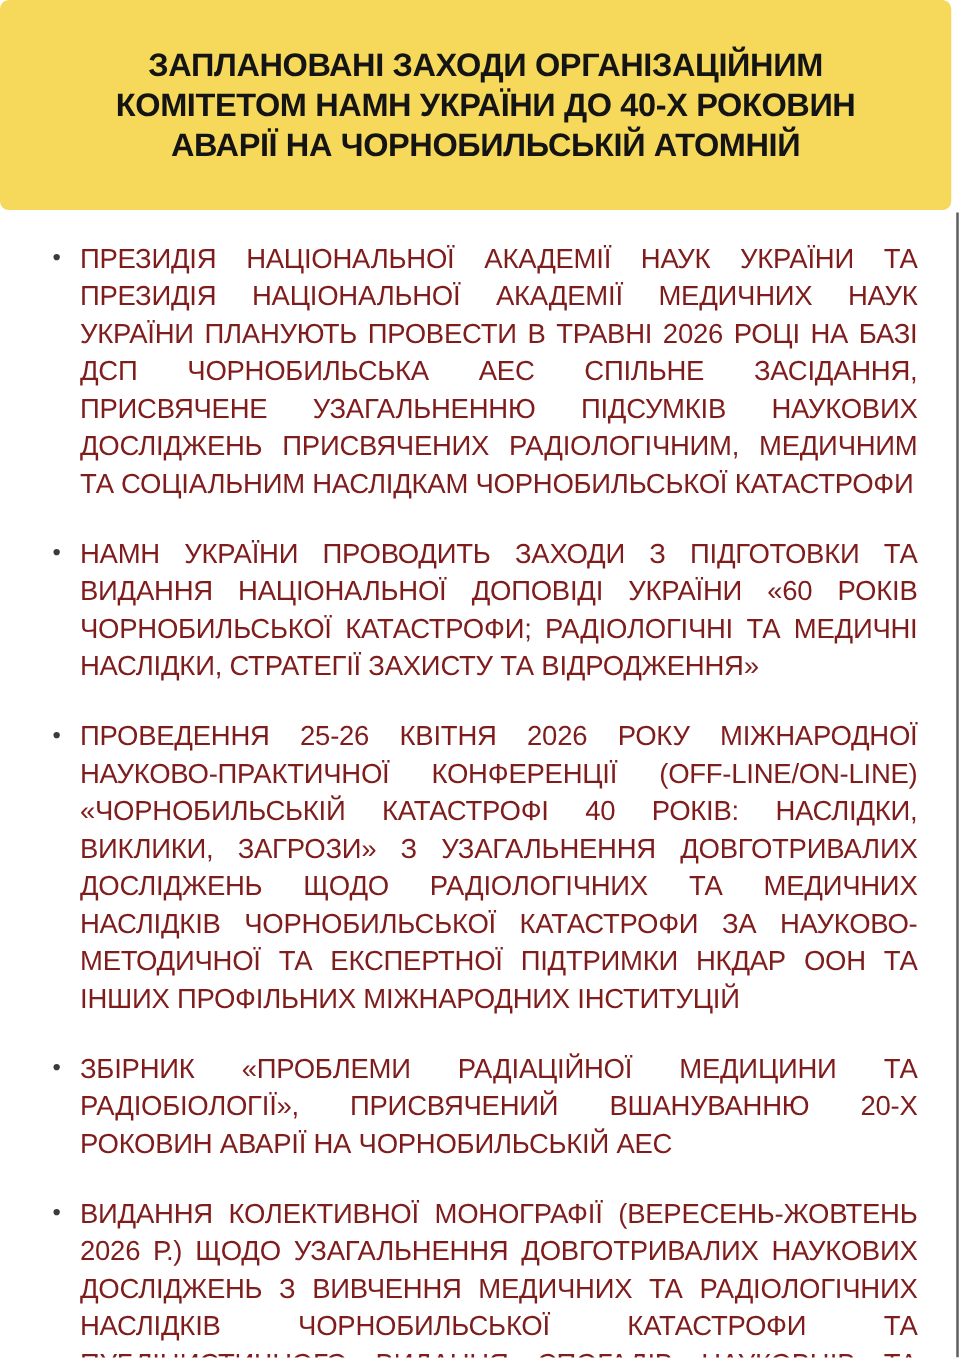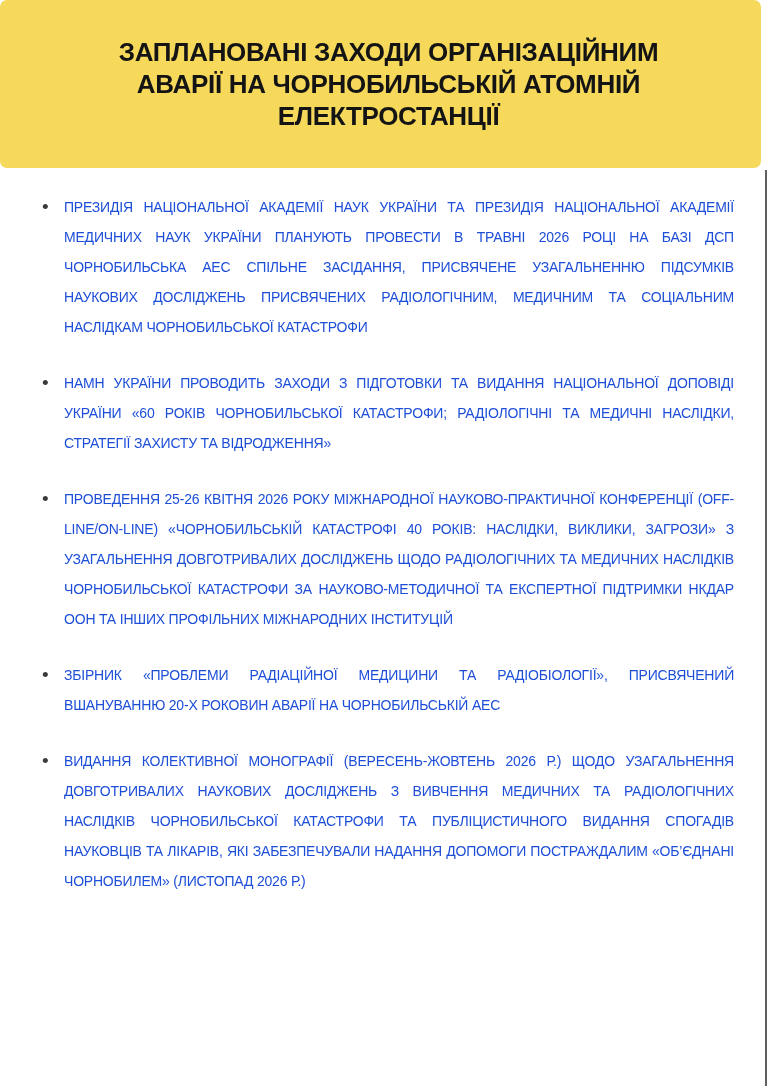--- a/index.html
+++ b/index.html
@@ -49,43 +49,43 @@
   .events li { display: flex; align-items: flex-start; }
   .dot {
     flex: none;
     width: 22px;
     font-size: 19px;
     line-height: 30px;
     color: #3B3B3B;
   }
   .item-text {
     flex: 1;
-    font-size: 14px;
+    font-size: 22px;
     line-height: 30px;
     letter-spacing: -0.2px;
-    color: #1d4ed8;
+    color: #7f1d1d;
     text-align: justify;
   }
   .edge-line {
     position: absolute;
     right: 1px;
     top: 170px;
     bottom: 0;
     width: 2px;
     background: #5F5F5F;
   }
 </style>
 </head>
 <body>
 
 <div class="banner">
   <h1 class="title">
     <span class="title-line">ЗАПЛАНОВАНІ ЗАХОДИ ОРГАНІЗАЦІЙНИМ</span>
+    <span class="title-line">КОМІТЕТОМ НАМН УКРАЇНИ ДО 40-Х РОКОВИН</span>
     <span class="title-line">АВАРІЇ НА ЧОРНОБИЛЬСЬКІЙ АТОМНІЙ</span>
-    <span class="title-line">ЕЛЕКТРОСТАНЦІЇ</span>
   </h1>
 </div>
 
 <ul class="events">
   <li>
     <span class="dot">•</span>
     <span class="item-text">ПРЕЗИДІЯ НАЦІОНАЛЬНОЇ АКАДЕМІЇ НАУК УКРАЇНИ ТА ПРЕЗИДІЯ НАЦІОНАЛЬНОЇ АКАДЕМІЇ МЕДИЧНИХ НАУК УКРАЇНИ ПЛАНУЮТЬ ПРОВЕСТИ В ТРАВНІ 2026 РОЦІ НА БАЗІ ДСП ЧОРНОБИЛЬСЬКА АЕС СПІЛЬНЕ ЗАСІДАННЯ, ПРИСВЯЧЕНЕ УЗАГАЛЬНЕННЮ ПІДСУМКІВ НАУКОВИХ ДОСЛІДЖЕНЬ ПРИСВЯЧЕНИХ РАДІОЛОГІЧНИМ, МЕДИЧНИМ ТА СОЦІАЛЬНИМ НАСЛІДКАМ ЧОРНОБИЛЬСЬКОЇ КАТАСТРОФИ</span>
   </li>
   <li>
     <span class="dot">•</span>

